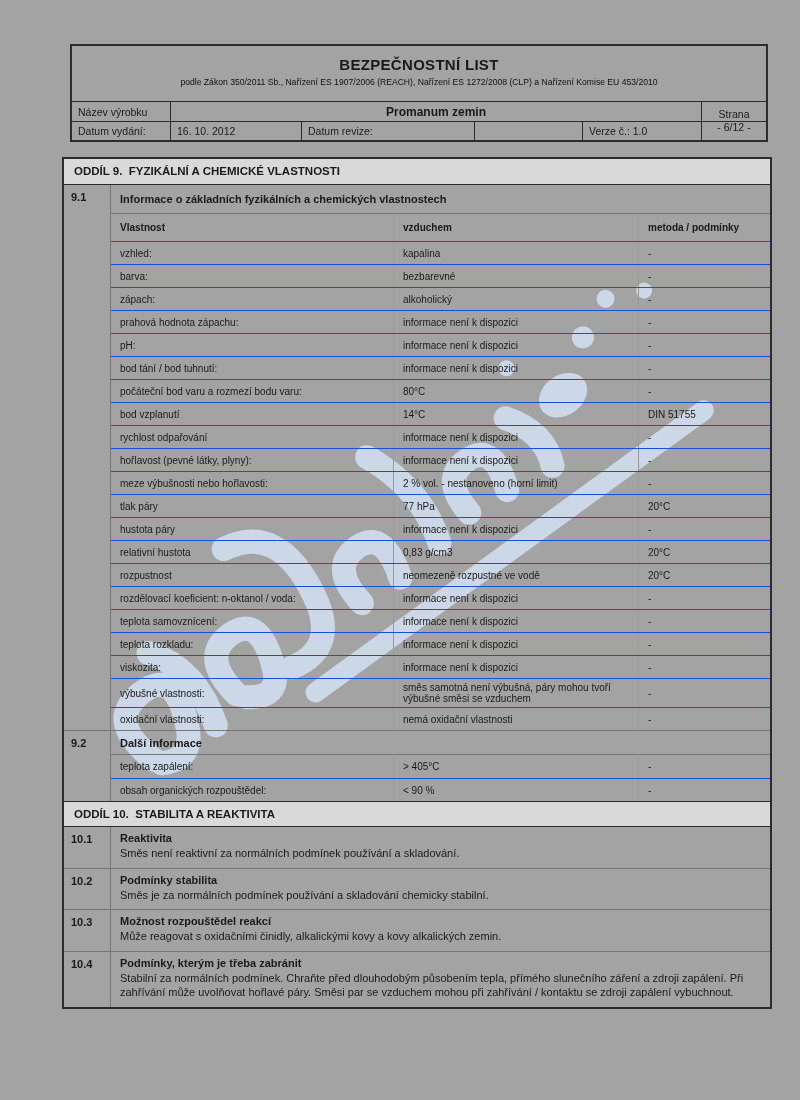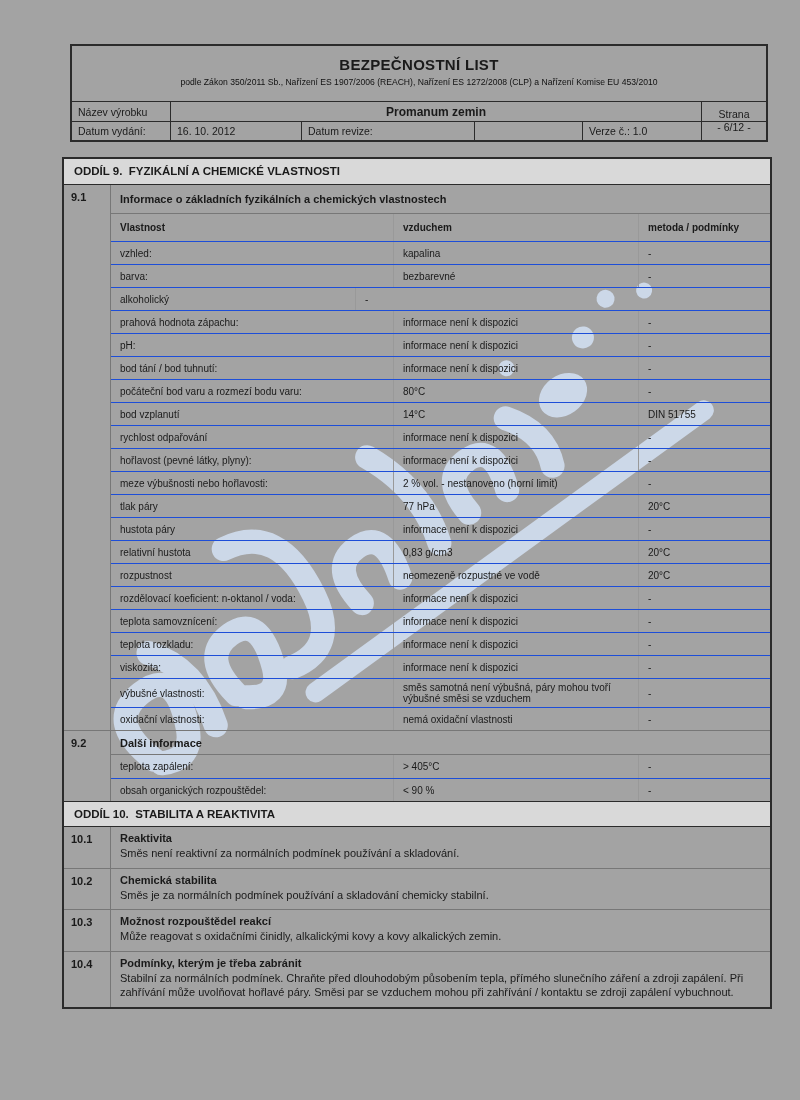--- a/index.html
+++ b/index.html
@@ -119,20 +119,21 @@
               <div class="pc1">vzhled:</div>
               <div class="pc2">kapalina</div>
               <div class="pc3">-</div>
             </div>
           <div class="prow">
               <div class="pc1">barva:</div>
               <div class="pc2">bezbarevné</div>
               <div class="pc3">-</div>
             </div>
           <div class="prow">
+              <div class="pc1">zápach:</div>
               <div class="pc2">alkoholický</div>
               <div class="pc3">-</div>
             </div>
           <div class="prow">
               <div class="pc1">prahová hodnota zápachu:</div>
               <div class="pc2">informace není k dispozici</div>
               <div class="pc3">-</div>
             </div>
           <div class="prow">
               <div class="pc1">pH:</div>
@@ -246,21 +247,21 @@
       <div class="numcol">10.1</div>
       <div class="bcontent tcontent">
         <div class="ttitle">Reaktivita</div>
         <div class="ttext">Směs není reaktivní za normálních podmínek používání a skladování.</div>
       </div>
     </div>
 
     <div class="block block-sep">
       <div class="numcol">10.2</div>
       <div class="bcontent tcontent">
-        <div class="ttitle">Chemická stabilita</div>
+        <div class="ttitle">Podmínky stabilita</div>
         <div class="ttext">Směs je za normálních podmínek používání a skladování chemicky stabilní.</div>
       </div>
     </div>
 
     <div class="block block-sep">
       <div class="numcol">10.3</div>
       <div class="bcontent tcontent">
         <div class="ttitle">Možnost rozpouštědel reakcí</div>
         <div class="ttext">Může reagovat s oxidačními činidly, alkalickými kovy a kovy alkalických zemin.</div>
       </div>

